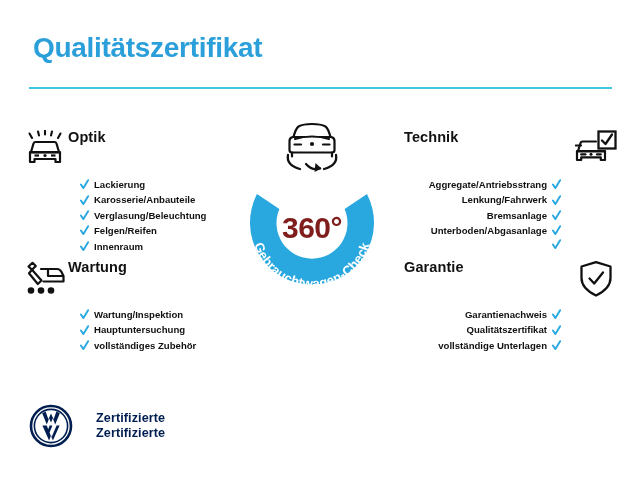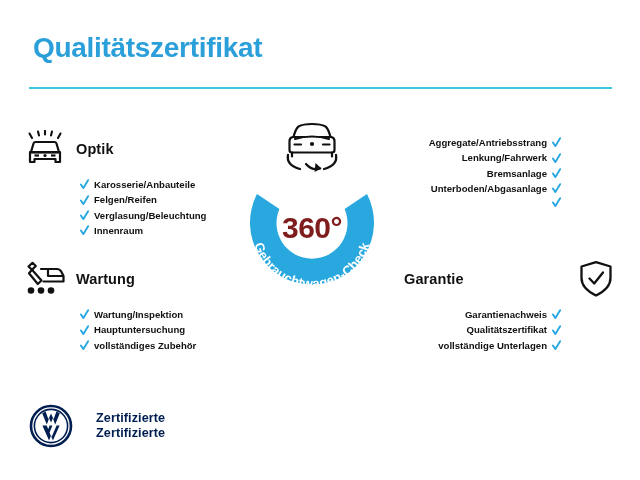--- a/index.html
+++ b/index.html
@@ -35,22 +35,21 @@
 
   
   .section{ position:absolute; }
   .sec-optik   { left:22px;  top:128px; width:215px; }
   .sec-wartung { left:22px;  top:258px; width:215px; }
   .sec-technik { left:404px; top:128px; width:215px; }
   .sec-garantie{ left:404px; top:258px; width:215px; }
 
   .sec-head{
     display:flex;
-    align-items:center;
-    gap:8px;
+    align-items:flex-start;
     height:42px;
   }
   .sec-right .sec-head{ flex-direction:row-reverse; }
 
   .sec-icon{
     width:46px;height:42px;
     flex:0 0 46px;
     display:flex;align-items:center;justify-content:center;
   }
   .sec-icon svg{ display:block; }
@@ -181,33 +180,39 @@
       <span class="head-text">
         <span class="sec-title">Optik</span>
         <span class="sec-underline"></span>
       </span>
     </div>
     <ul class="check-list">
       <li class="check-item">
         <svg class="check-mark" viewBox="0 0 10 12">
             <path d="M1 6 L3.8 10 L9 1.2" fill="none" stroke="#29a8e0" stroke-width="2.1" stroke-linecap="round" stroke-linejoin="round"></path>
           </svg>
+        <span>Lackierung</span>
+      </li>
+      <li class="check-item">
+        <svg class="check-mark" viewBox="0 0 10 12">
+            <path d="M1 6 L3.8 10 L9 1.2" fill="none" stroke="#29a8e0" stroke-width="2.1" stroke-linecap="round" stroke-linejoin="round"></path>
+          </svg>
         <span>Karosserie/Anbauteile</span>
       </li>
       <li class="check-item">
         <svg class="check-mark" viewBox="0 0 10 12">
             <path d="M1 6 L3.8 10 L9 1.2" fill="none" stroke="#29a8e0" stroke-width="2.1" stroke-linecap="round" stroke-linejoin="round"></path>
           </svg>
+        <span>Verglasung/Beleuchtung</span>
+      </li>
+      <li class="check-item">
+        <svg class="check-mark" viewBox="0 0 10 12">
+            <path d="M1 6 L3.8 10 L9 1.2" fill="none" stroke="#29a8e0" stroke-width="2.1" stroke-linecap="round" stroke-linejoin="round"></path>
+          </svg>
         <span>Felgen/Reifen</span>
-      </li>
-      <li class="check-item">
-        <svg class="check-mark" viewBox="0 0 10 12">
-            <path d="M1 6 L3.8 10 L9 1.2" fill="none" stroke="#29a8e0" stroke-width="2.1" stroke-linecap="round" stroke-linejoin="round"></path>
-          </svg>
-        <span>Verglasung/Beleuchtung</span>
       </li>
       <li class="check-item">
         <svg class="check-mark" viewBox="0 0 10 12">
             <path d="M1 6 L3.8 10 L9 1.2" fill="none" stroke="#29a8e0" stroke-width="2.1" stroke-linecap="round" stroke-linejoin="round"></path>
           </svg>
         <span>Innenraum</span>
       </li>
     </ul>
   </div>
 
@@ -249,20 +254,41 @@
       <li class="check-item">
         <svg class="check-mark" viewBox="0 0 10 12">
             <path d="M1 6 L3.8 10 L9 1.2" fill="none" stroke="#29a8e0" stroke-width="2.1" stroke-linecap="round" stroke-linejoin="round"></path>
           </svg>
         <span>vollständiges Zubehör</span>
       </li>
     </ul>
   </div>
 
   <div class="section sec-right sec-technik">
+    <div class="sec-head">
+      <span class="sec-icon">
+        <svg width="42" height="38" viewBox="0 0 42 38">
+          <g fill="none" stroke="#111" stroke-width="2.2" stroke-linejoin="round" stroke-linecap="round">
+            <path d="M3 21 L5.5 13 Q6 11.5 7.5 11.5 L21 11.5"></path>
+            <path d="M2 21 L30 21 L30 30 L25.8 30 L25.8 27.4 L6.2 27.4 L6.2 30 L2 30 Z"></path>
+            <path d="M2.2 21.5 L30 21.5"></path>
+            <path d="M6.2 24.4 L10.5 24.4"></path>
+            <path d="M22 24.4 L25.8 24.4"></path>
+            <path d="M0.8 15.5 L6 15.5"></path>
+          </g>
+          <circle cx="16" cy="24.3" r="1.5" fill="#111"></circle>
+          <rect x="23.5" y="1.5" width="17" height="17" fill="#fff" stroke="#111" stroke-width="2.3"></rect>
+          <path d="M27 10.5 L30.5 14 L37 4.5" fill="none" stroke="#111" stroke-width="2.3" stroke-linecap="round" stroke-linejoin="round"></path>
+        </svg>
+      </span>
+      <span class="head-text">
+        <span class="sec-title">Technik</span>
+        <span class="sec-underline"></span>
+      </span>
+    </div>
     <ul class="check-list">
       <li class="check-item">
         <svg class="check-mark" viewBox="0 0 10 12">
             <path d="M1 6 L3.8 10 L9 1.2" fill="none" stroke="#29a8e0" stroke-width="2.1" stroke-linecap="round" stroke-linejoin="round"></path>
           </svg>
         <span>Aggregate/Antriebsstrang</span>
       </li>
       <li class="check-item">
         <svg class="check-mark" viewBox="0 0 10 12">
             <path d="M1 6 L3.8 10 L9 1.2" fill="none" stroke="#29a8e0" stroke-width="2.1" stroke-linecap="round" stroke-linejoin="round"></path>

